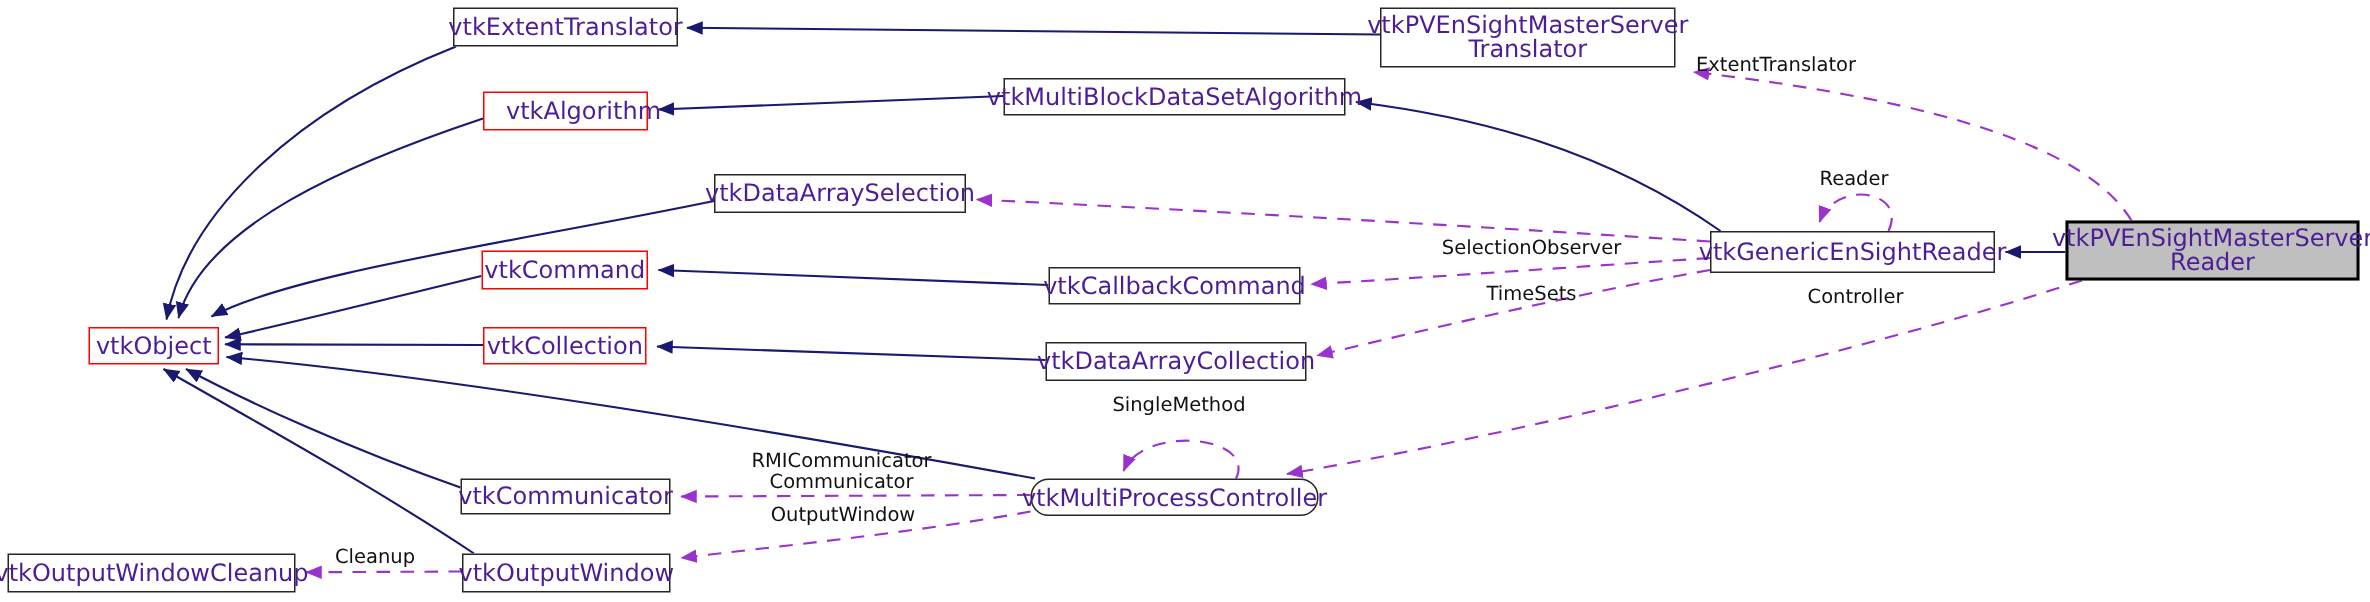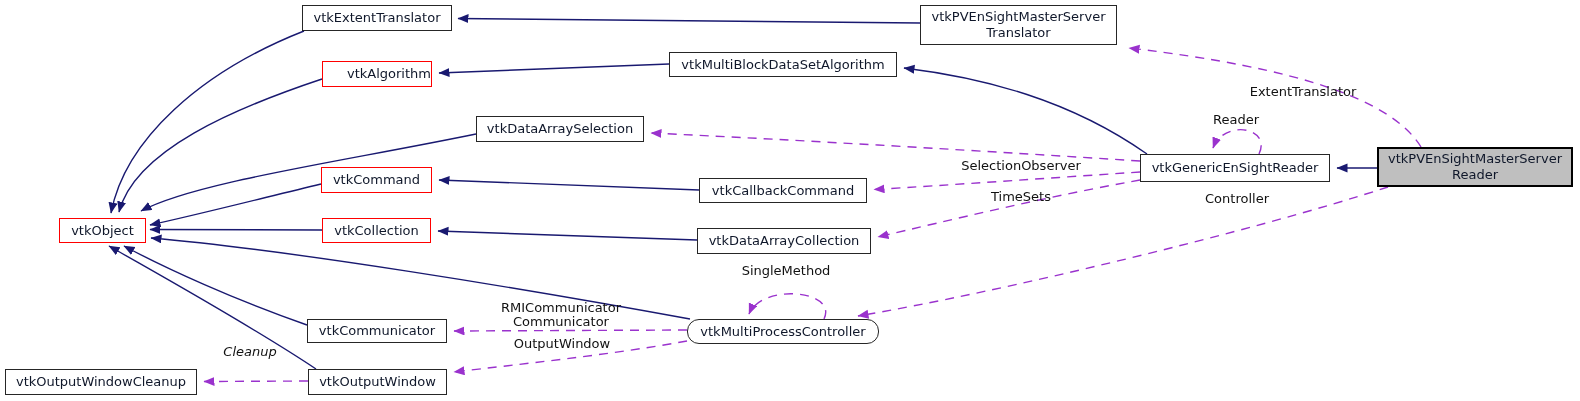--- a/index.html
+++ b/index.html
@@ -10,21 +10,21 @@
     font-family:"DejaVu Sans","Liberation Sans",sans-serif;
     overflow:hidden;
   }
   #edges{position:absolute;left:0;top:0;width:1580px;height:401px;}
   .s{stroke:var(--solid_edge);stroke-width:1.4;fill:none;}
   .d{stroke:var(--dashed_edge);stroke-width:1.4;fill:none;stroke-dasharray:9 7;}
   .node{
     position:absolute;box-sizing:border-box;
     background:#ffffff;border:1.3px solid #262626;
     display:flex;align-items:center;justify-content:center;
-    font-size:13px;line-height:16px;color:#0f172a;
+    font-size:16px;line-height:16px;color:#4c1d95;
     text-align:center;white-space:pre-line;cursor:pointer;
   }
   .node.red{border:1.5px solid var(--red_border);}
   .node.hl{background:var(--highlight_fill);border:2px solid #000;cursor:default;}
   .elabel{
     position:absolute;transform:translateX(-50%);
     font-size:13px;line-height:14px;color:#111;
     text-align:center;white-space:pre-line;pointer-events:none;
   }
 </style>
@@ -82,24 +82,24 @@
   <div class="node red" style="left:322px;top:218px;width:109px;height:25px;">vtkCollection</div>
   <div class="node" style="left:697px;top:228px;width:174px;height:26px;">vtkDataArrayCollection</div>
   <div class="node" style="left:307px;top:319px;width:140px;height:24px;">vtkCommunicator</div>
   <div class="node" style="left:687px;top:319px;width:192px;height:25px;border-radius:12px;">vtkMultiProcessController</div>
   <div class="node" style="left:5px;top:369px;width:192px;height:26px;">vtkOutputWindowCleanup</div>
   <div class="node" style="left:308px;top:369px;width:139px;height:26px;">vtkOutputWindow</div>
   <div class="node" style="left:1140px;top:154px;width:190px;height:28px;">vtkGenericEnSightReader</div>
   <div class="node hl" style="left:1377px;top:147px;width:196px;height:40px;">vtkPVEnSightMasterServer
 Reader</div>
 
-  <div class="elabel" style="left:1303px;top:37px;margin-top:48px;">ExtentTranslator</div>
+  <div class="elabel" style="left:1184px;top:37px;">ExtentTranslator</div>
   <div class="elabel" style="left:1236px;top:113px;">Reader</div>
   <div class="elabel" style="left:1021px;top:159px;">SelectionObserver</div>
   <div class="elabel" style="left:1021px;top:190px;">TimeSets</div>
   <div class="elabel" style="left:1237px;top:192px;">Controller</div>
   <div class="elabel" style="left:786px;top:264px;">SingleMethod</div>
   <div class="elabel" style="left:561px;top:301px;">RMICommunicator
 Communicator</div>
   <div class="elabel" style="left:562px;top:337px;">OutputWindow</div>
-  <div class="elabel" style="left:250px;top:345px;font-style:italic;">Cleanup</div>
+  <div class="elabel" style="left:250px;top:365px;">Cleanup</div>
 
 </div>
 
 </body></html>

